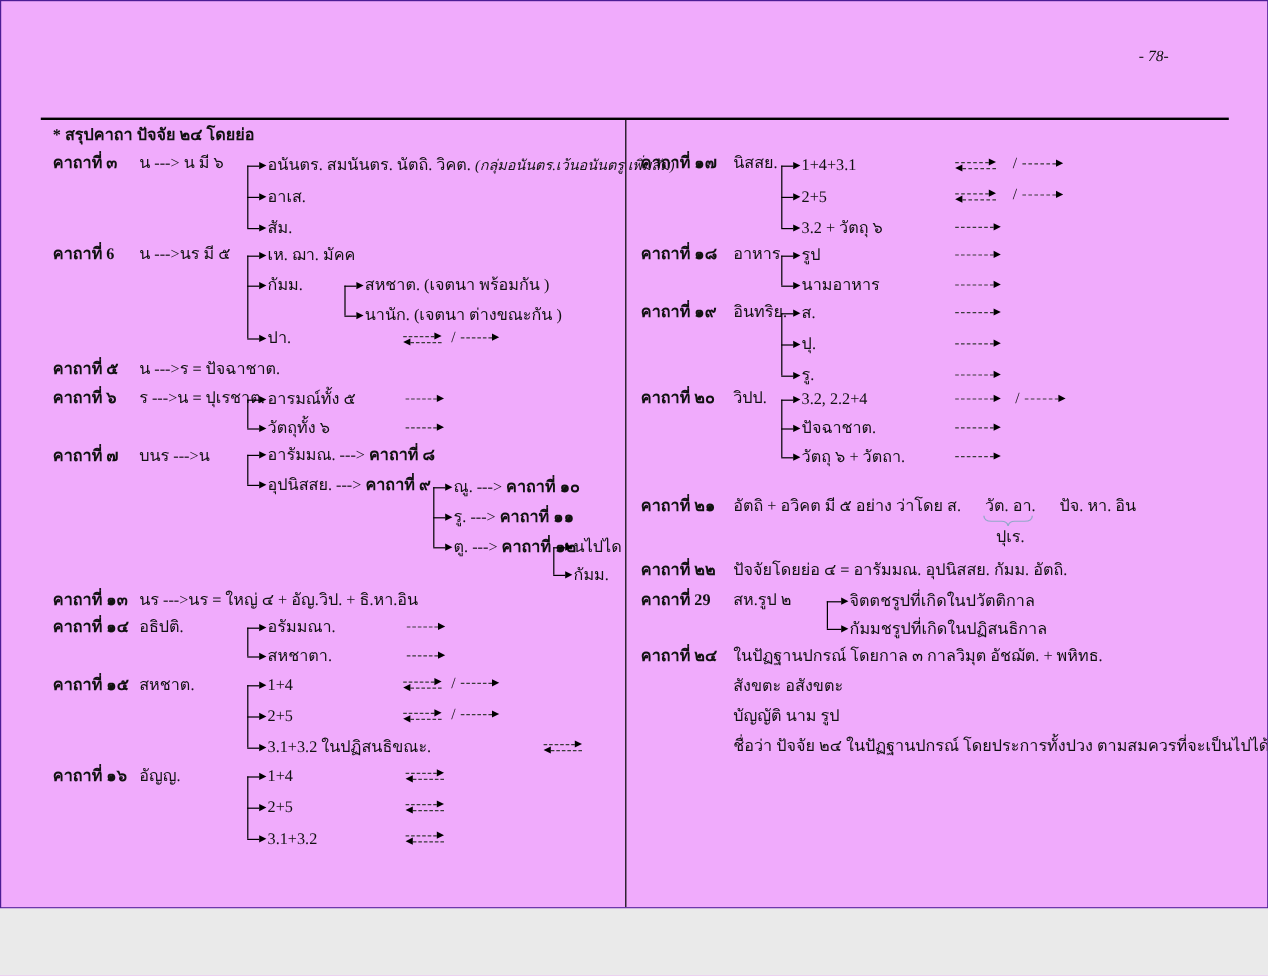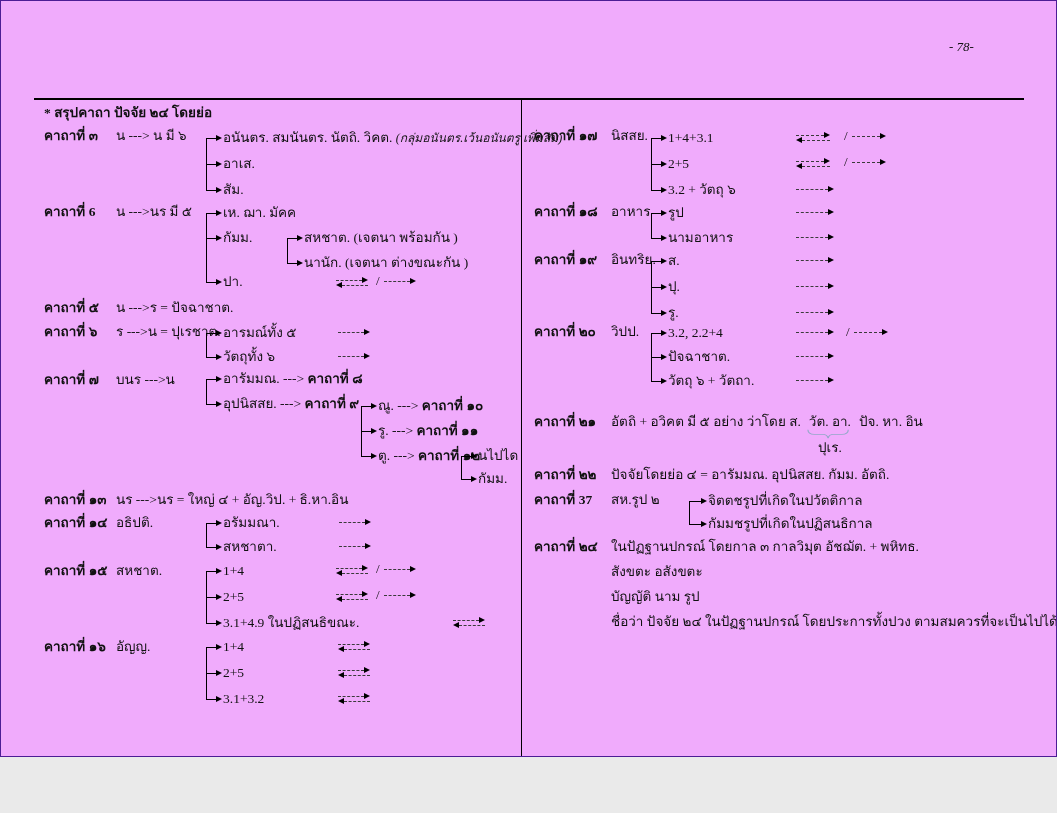--- a/index.html
+++ b/index.html
@@ -25,21 +25,21 @@
   .a2 .dr{top:0}.a2 .dl{top:5px}
   .dr::before{content:"";position:absolute;left:0;right:6px;top:3px;border-top:1px dashed #3a3a3a}
   .dr::after{content:"";position:absolute;right:0;top:0;width:0;height:0;
     border-left:6px solid #000;border-top:3.5px solid transparent;border-bottom:3.5px solid transparent}
   .dl::before{content:"";position:absolute;left:6px;right:0;top:3px;border-top:1px dashed #3a3a3a}
   .dl::after{content:"";position:absolute;left:0;top:0;width:0;height:0;
     border-right:6px solid #000;border-top:3.5px solid transparent;border-bottom:3.5px solid transparent}
   .slash .dr{left:8px}
   .sl{position:absolute;left:0;top:-4px;font-size:13px;font-style:normal;font-weight:normal;line-height:14px}
   
-  .bracegrp{position:relative;display:inline-block;margin:0 8px}
+  .bracegrp{position:relative;display:inline-block;margin:0 20px}
   .bracegrp svg{position:absolute;left:-2px;top:16px;height:10px}
   .pure{position:absolute;top:26px;left:50%;transform:translateX(-50%);font-size:13.5px}
 </style>
 </head>
 <body>
 
 <div class="page">
 
   <span class="pgnum" style="left:948px;top:38px">- 78-</span>
   <div class="rule" style="left:33px;top:97px;width:990px"></div>
@@ -151,21 +151,21 @@
   <span class="txt" style="left:222px;top:587px">2+5</span>
   <span class="arr a2" style="left:335px;top:590px;width:32px">
       <i class="dr"></i>
       <i class="dl"></i>
     </span>
   <span class="arr a1 slash" style="left:375px;top:591px;width:40px">
       <b class="sl">/</b>
       <i class="dr"></i>
     </span>
   <div class="br" style="left:205px;top:622px;width:10px"></div>
-  <span class="txt" style="left:222px;top:613px">3.1+4.9 ในปฏิสนธิขณะ.</span>
+  <span class="txt" style="left:222px;top:613px">3.1+3.2 ในปฏิสนธิขณะ.</span>
   <span class="arr a2" style="left:452px;top:616px;width:32px">
       <i class="dr"></i>
       <i class="dl"></i>
     </span>
 
   <span class="txt b" style="left:43px;top:637px">คาถาที่ ๑๖</span>
   <span class="txt" style="left:115px;top:637px">อัญญ.</span>
   <div class="tr" style="left:205px;top:646px;height:52px"></div>
   <div class="br" style="left:205px;top:646px;width:10px"></div>
   <span class="txt" style="left:222px;top:637px">1+4</span>
@@ -274,21 +274,21 @@
   <span class="txt b" style="left:533px;top:412px">คาถาที่ ๒๑</span>
   <span class="txt" style="left:610px;top:412px">
     <span>อัตถิ + อวิคต มี ๕ อย่าง   ว่าโดย   ส.</span><span class="bracegrp"><span>วัต. อา.</span><svg viewBox="0 0 46 13" preserveAspectRatio="none" style="width:100%">
           <path d="M1,1 Q1,7 8,7 L17,7 Q22,7 23,12 Q24,7 29,7 L38,7 Q45,7 45,1" fill="none" stroke="#92a8c8" stroke-width="1.2"></path>
         </svg><span class="pure">ปุเร.</span></span><span>ปัจ.  หา.  อิน</span>
   </span>
 
   <span class="txt b" style="left:533px;top:465px">คาถาที่ ๒๒</span>
   <span class="txt" style="left:610px;top:465px">ปัจจัยโดยย่อ ๔   = อารัมมณ. อุปนิสสย. กัมม. อัตถิ.</span>
 
-  <span class="txt b" style="left:533px;top:490px">คาถาที่ 37</span>
+  <span class="txt b" style="left:533px;top:490px">คาถาที่ 29</span>
   <span class="txt" style="left:610px;top:490px">สห.รูป ๒</span>
   <div class="tr" style="left:688px;top:500px;height:23px"></div>
   <div class="br" style="left:688px;top:500px;width:12px"></div>
   <span class="txt" style="left:707px;top:491px">จิตตชรูปที่เกิดในปวัตติกาล</span>
   <div class="br" style="left:688px;top:523px;width:12px"></div>
   <span class="txt" style="left:707px;top:514px">กัมมชรูปที่เกิดในปฏิสนธิกาล</span>
 
   <span class="txt b" style="left:533px;top:537px">คาถาที่ ๒๔</span>
   <span class="txt" style="left:610px;top:537px">ในปัฏฐานปกรณ์ โดยกาล ๓  กาลวิมุต อัชฌัต. + พหิทธ.</span>
   <span class="txt" style="left:610px;top:562px">สังขตะ อสังขตะ</span>

